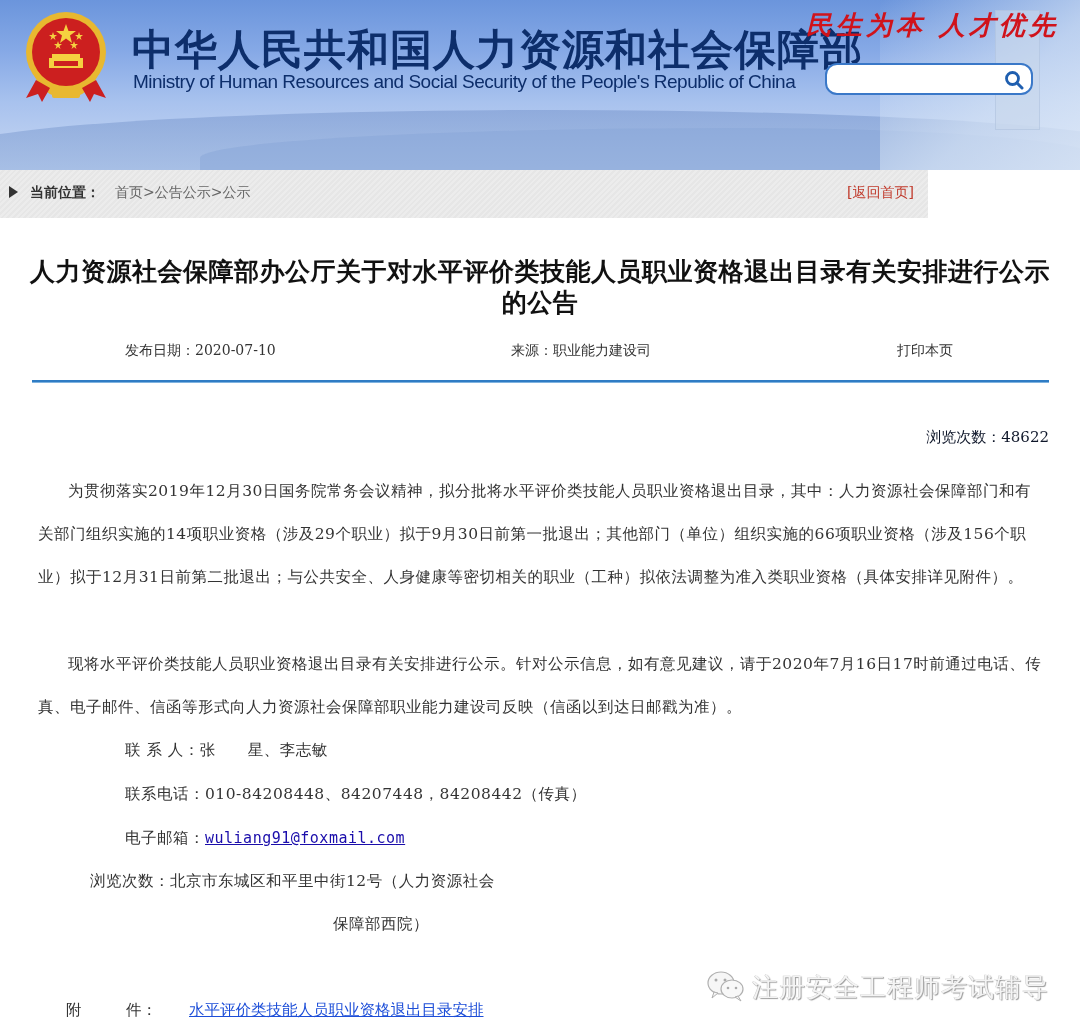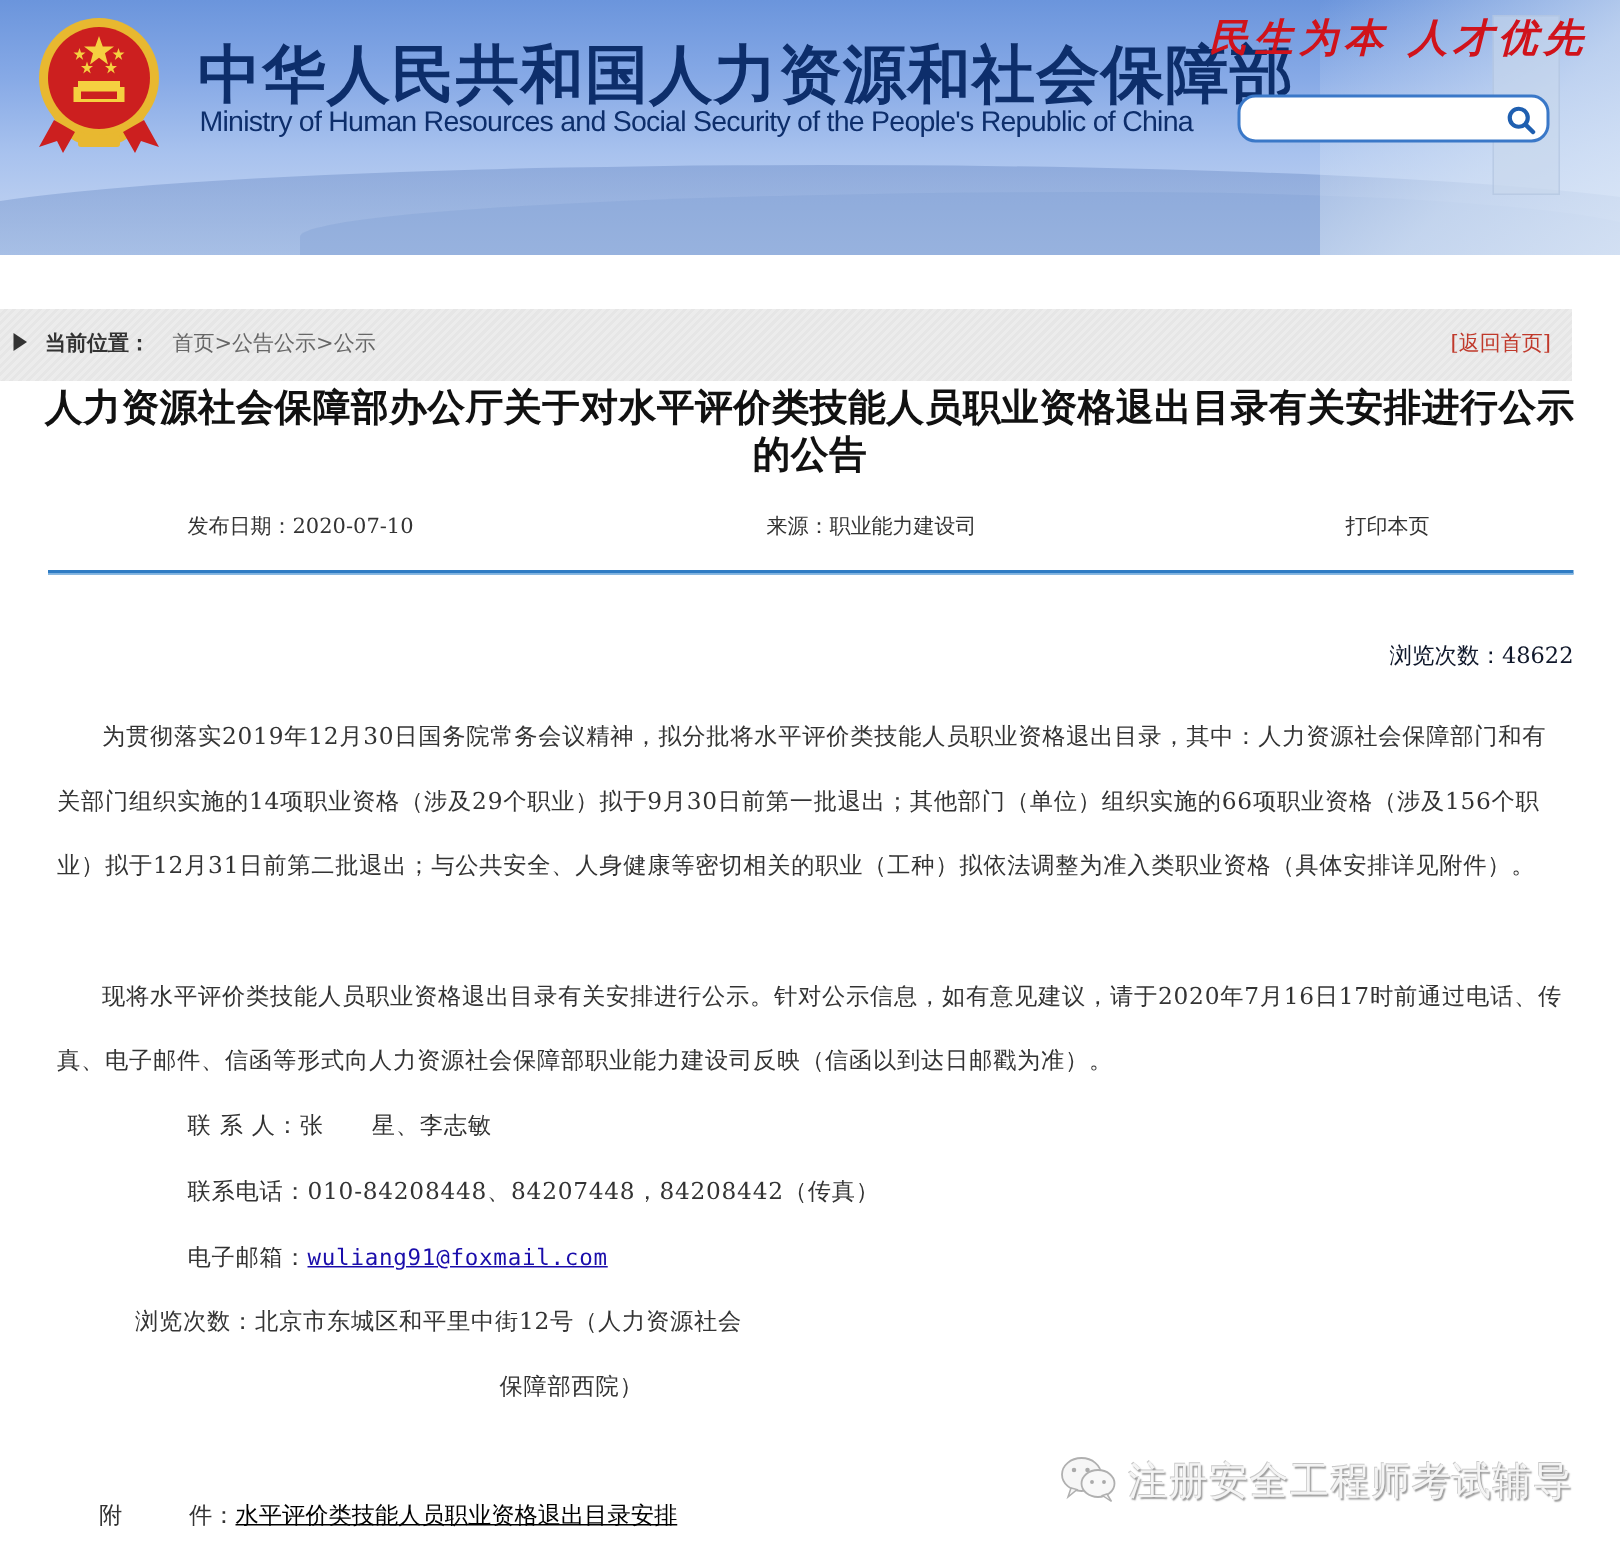--- a/index.html
+++ b/index.html
@@ -59,23 +59,22 @@
     .search-box input {
       position: absolute; left: 8px; top: 4px; width: 170px; height: 20px;
       border: none; outline: none; background: transparent; font-size: 13px;
     }
     .search-icon {
       position: absolute; right: 6px; top: 4px; width: 22px; height: 22px;
     }
 
     
     .breadcrumb-bar {
-      position: absolute; left: 0; top: 170px; width: 1048px; height: 48px;
+      position: absolute; left: 0; top: 170px; width: 928px; height: 48px;
       background: repeating-linear-gradient(135deg, #ececec 0px, #ececec 2px, #e6e6e6 2px, #e6e6e6 4px);
-      margin-top: 36px;
     }
     .bc-arrow {
       position: absolute; left: 9px; top: 16px; width: 0; height: 0;
       border-top: 6px solid transparent; border-bottom: 6px solid transparent;
       border-left: 9px solid #333;
     }
     .bc-label {
       position: absolute; left: 30px; top: 14px; font-size: 14px; font-weight: bold; color: #333;
     }
     .bc-path {
@@ -121,21 +120,21 @@
     .c2 { left: 125px; top: 784px; }
     .c3 { left: 125px; top: 828px; }
     .c4 { left: 90px; top: 871px; }
     .c5 { left: 333px; top: 914px; }
     .email-link { color: #1a0dab; text-decoration: underline; cursor: pointer; font-family: "DejaVu Sans Mono", monospace; font-size: 15px; }
 
     .attach {
       position: absolute; left: 66px; top: 1000px; font-size: 15.5px; color: #333; white-space: nowrap;
     }
     .attach-label1 { display: inline-block; width: 60px; }
-    .attach-link { color: #000000; text-decoration: underline; cursor: pointer; }
+    .attach-link { color: #1d4ed8; text-decoration: underline; cursor: pointer; margin-left: 32px; }
 
     .watermark {
       position: absolute; left: 706px; top: 970px; white-space: nowrap;
       font-family: "DejaVu Sans", sans-serif; font-size: 26px; color: #f4f4f4;
       text-shadow: 1px 1px 1px #9a9a9a, -0.5px -0.5px 0 #c8c8c8;
       letter-spacing: 1px;
     }
     .wechat-icon {
       display: inline-block; width: 40px; height: 32px; vertical-align: -6px; margin-right: 6px;
     }

